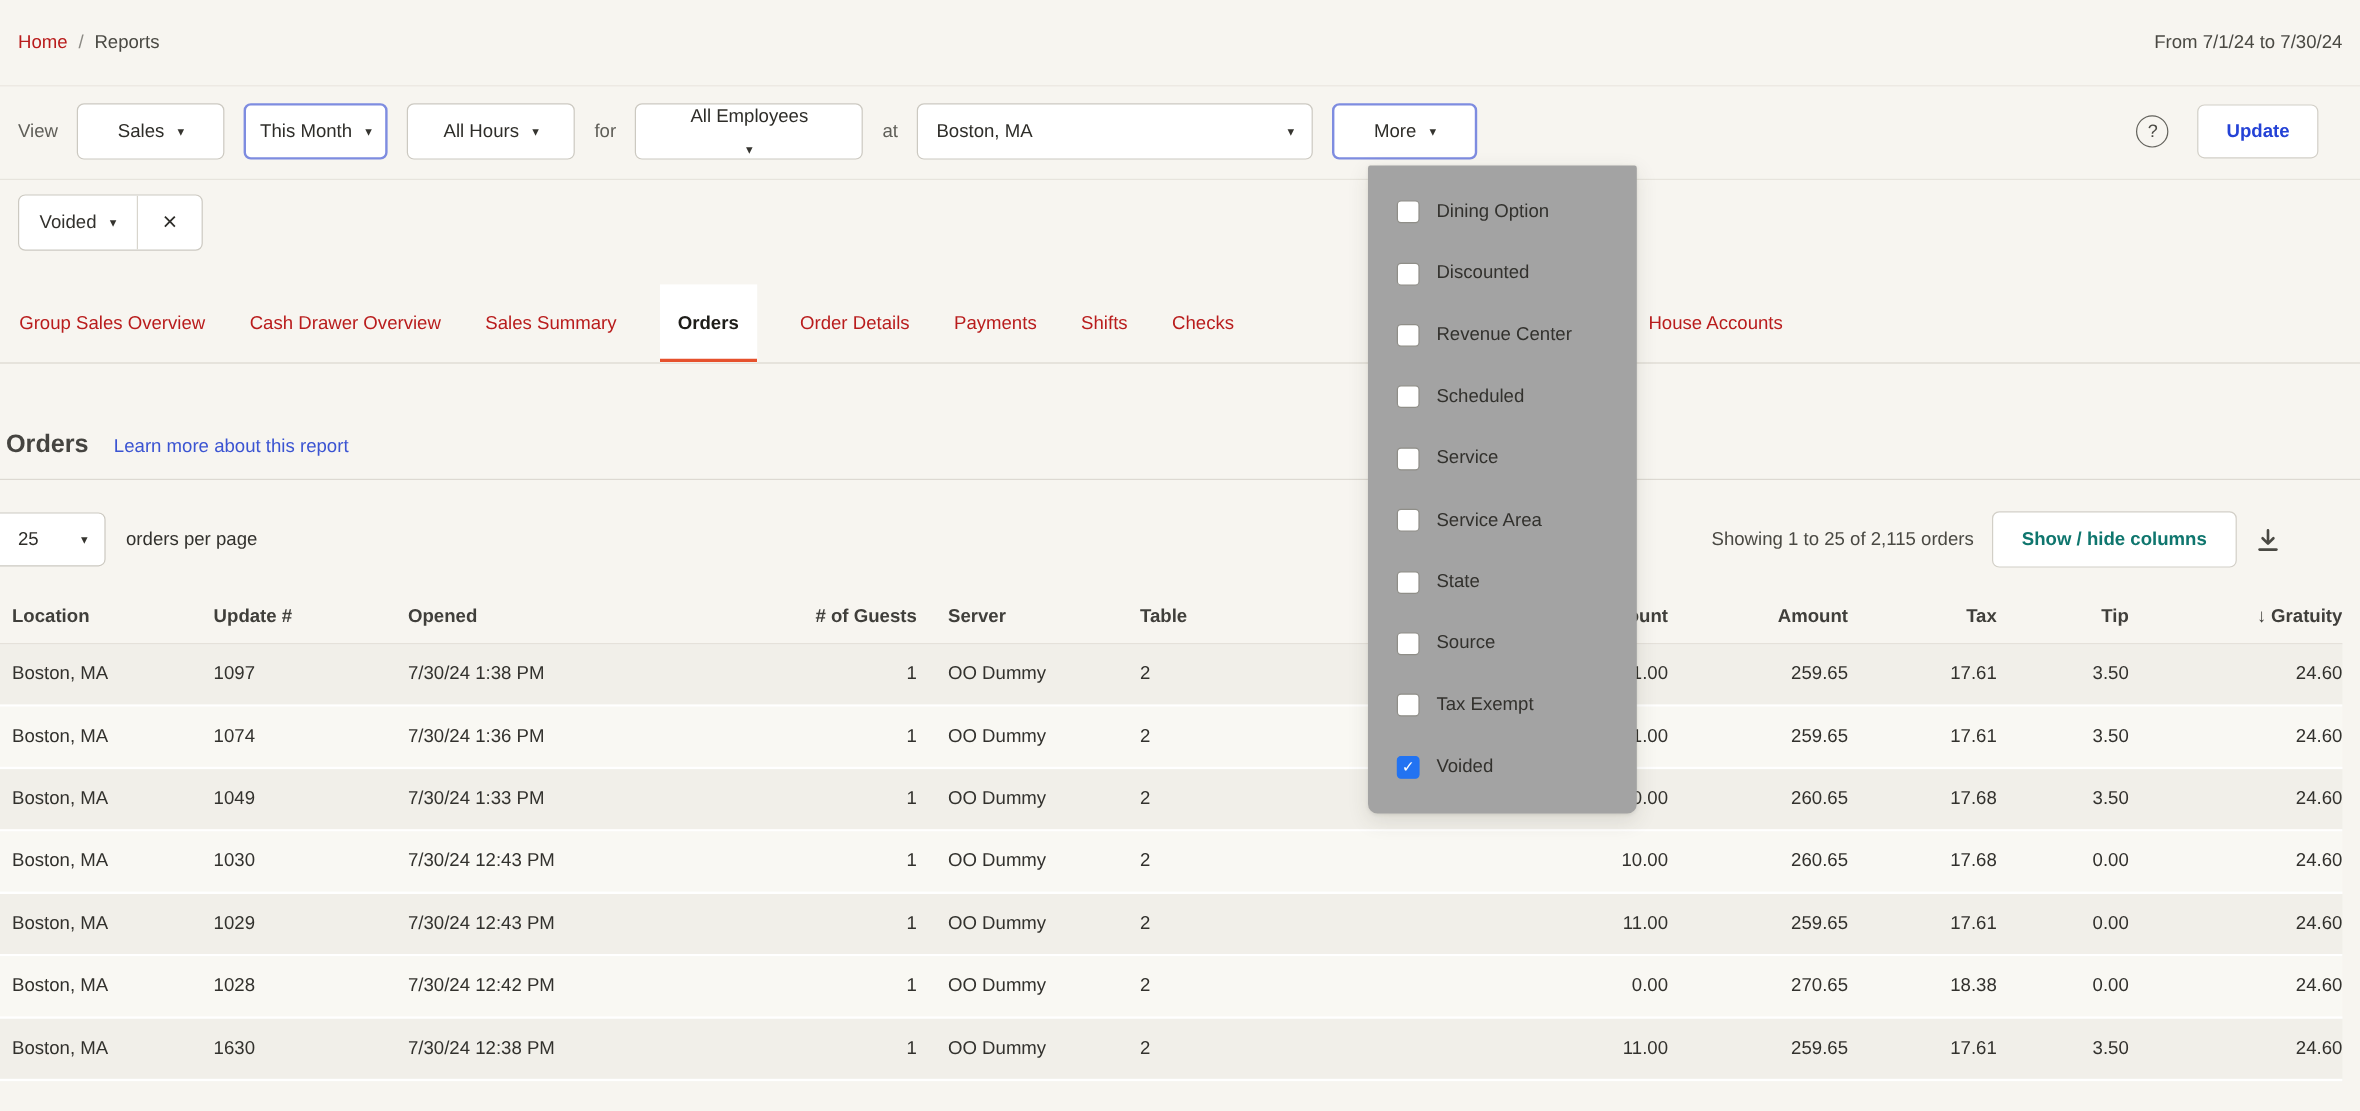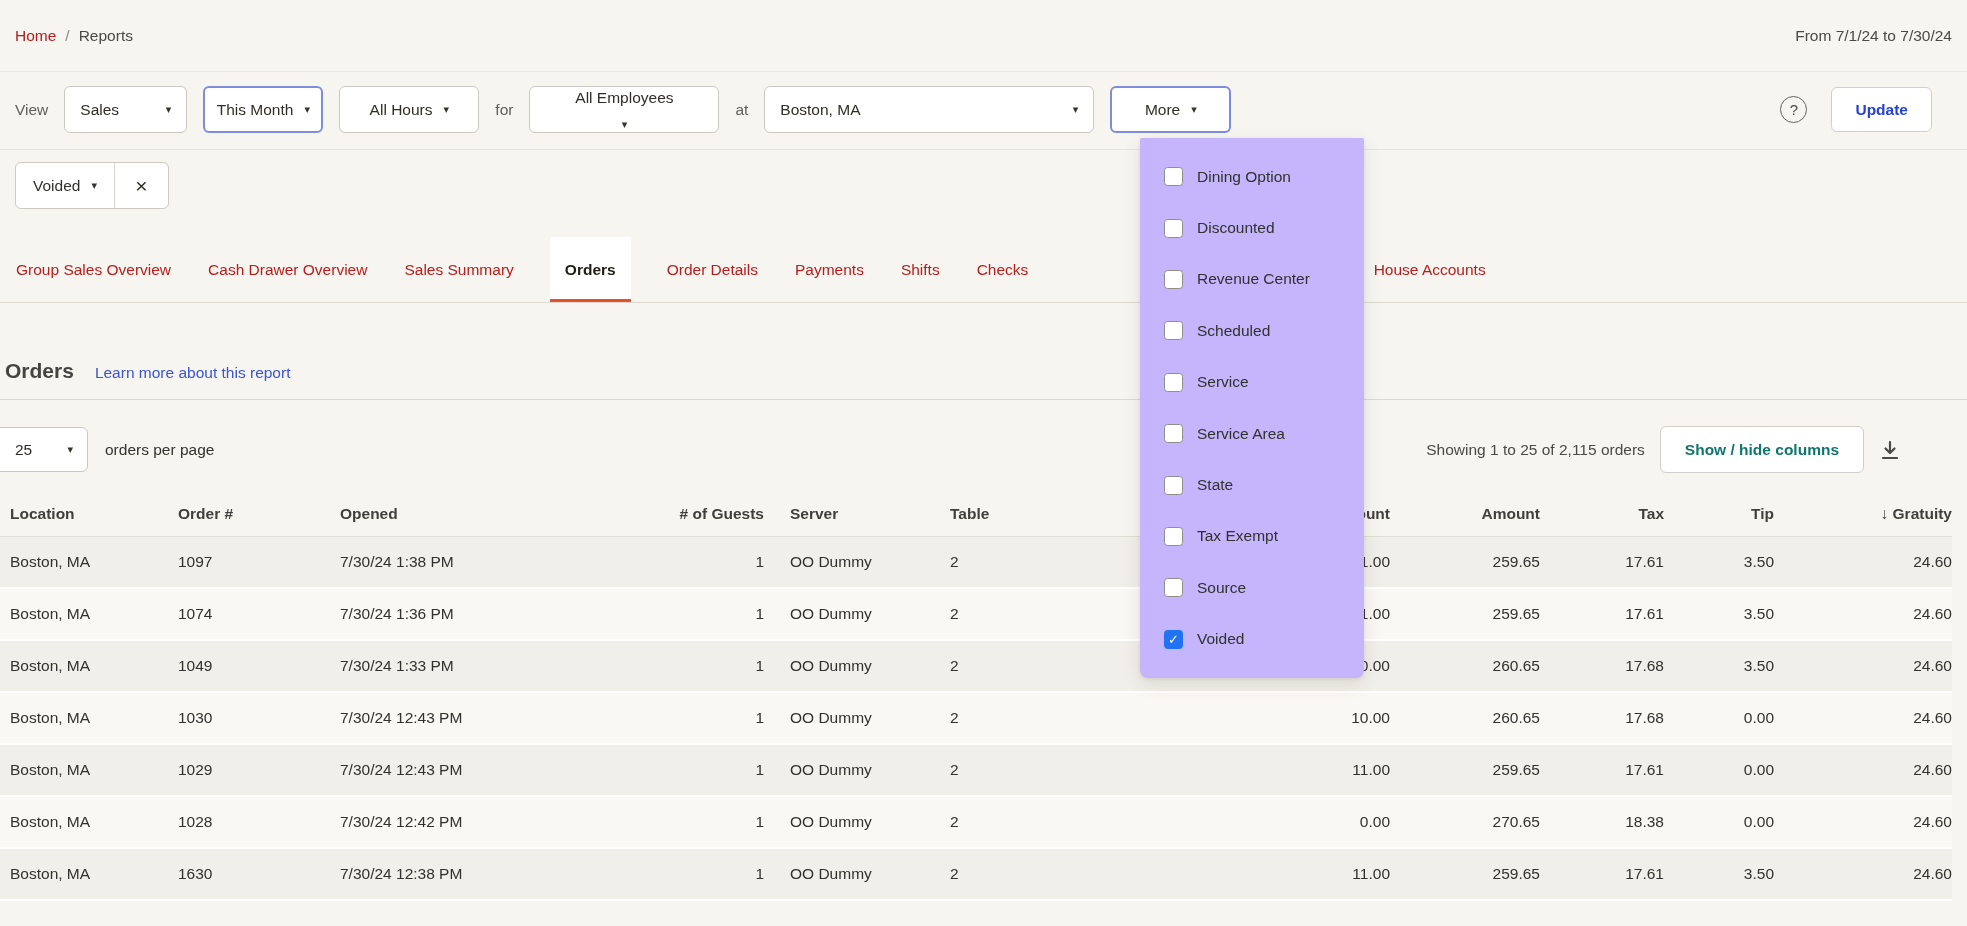--- a/index.html
+++ b/index.html
@@ -20,21 +20,21 @@
 
   
   .filter-row { display:flex; align-items:center; gap:16px; padding:14px 35px 16px 15px;
     border-bottom:1px solid #e7e4dd; }
   .flabel { color:#5f5e58; }
   .select-btn { display:flex; align-items:center; justify-content:center; gap:11px; background:#fff;
     border:1px solid #ccc9c1; border-radius:6px; height:47px; padding:0 15px;
     color:#2e2d29; cursor:pointer; white-space:nowrap; }
   .select-btn .caret { font-size:11px; color:#35342f; }
   .select-btn.focused { border:2px solid #7e8ce0; }
-  .w-sales { width:123px;justify-content:space-between; } .w-month { width:120px; } .w-hours { width:140px; }
+  .w-sales { width:123px; } .w-month { width:120px; } .w-hours { width:140px; }
   .w-emp { width:190px;flex-direction:column; } .w-loc { width:330px; justify-content:space-between; }
   .w-more { width:121px; }
   .spacer { flex:1; }
   .help-circle { width:27px; height:27px; border:1.6px solid #63625c; border-radius:50%;
     display:flex; align-items:center; justify-content:center; color:#4a4943; font-size:15px; cursor:pointer; }
   .update-btn { background:#fff; border:1px solid #d2cfc7; border-radius:6px; height:45px;
     padding:0 23px; color:#2442d6; font-weight:bold; font-size:15.5px; cursor:pointer; margin-left:8px; }
 
   
   .chip-row { padding:12px 15px 28px; }
@@ -79,21 +79,21 @@
   .trow:nth-child(even) { background:#f9f8f3; }
   .cell { align-self:center; white-space:nowrap; overflow:hidden; }
   .al-left { text-align:left; } .al-right { text-align:right; }
   .col-location { padding-left:10px; }
   .col-server { padding-left:26px; }
   .col-table { padding-left:14px; }
   .sort-arrow { font-weight:normal; margin-right:4px; }
 
   
   .more-panel { position:absolute; left:1140px; top:138px; width:224px; height:540px;
-    background:#c4b5fd; border-radius:2px 2px 8px 8px; z-index:60; padding:13px 0;
+    background:#a3a3a3; border-radius:2px 2px 8px 8px; z-index:60; padding:13px 0;
     box-shadow:0 1px 3px rgba(60,55,40,.10), 0 6px 18px rgba(60,55,40,.12); }
   .menu-item { height:51.4px; display:flex; align-items:center; gap:14px; padding-left:24px; cursor:pointer; }
   .checkbox { width:19px; height:19px; border:1.6px solid #8f8e88; border-radius:3.5px; background:#fff;
     flex:none; display:flex; align-items:center; justify-content:center; }
   .checkbox.checked { background:#2273f2; border-color:#2273f2; }
   .checkbox.checked::after { content:"\2713"; color:#fff; font-size:13px; font-weight:bold; }
 </style>
 </head>
 <body>
 
@@ -203,21 +203,21 @@
         <path d="M11 3v10M6.5 9.5 11 14l4.5-4.5" stroke="#4a4943" stroke-width="2.2" stroke-linecap="round" stroke-linejoin="round"></path>
         <path d="M4 19h14" stroke="#4a4943" stroke-width="2.2" stroke-linecap="round"></path>
       </svg>
     </span>
   </div>
 </div>
 
 <div class="orders-table">
   <div class="thead" id="thead">
       <div class="cell al-left col-location">Location</div>
-      <div class="cell al-left col-order_num">Order #</div>
+      <div class="cell al-left col-order_num">Update #</div>
       <div class="cell al-left col-opened">Opened</div>
       <div class="cell al-right col-guests"># of Guests</div>
       <div class="cell al-left col-server">Server</div>
       <div class="cell al-left col-table">Table</div>
       <div class="cell al-right col-discount">Discount Amount</div>
       <div class="cell al-right col-amount">Amount</div>
       <div class="cell al-right col-tax">Tax</div>
       <div class="cell al-right col-tip">Tip</div>
       <div class="cell al-right col-gratuity"><span class="sort-arrow">↓</span>Gratuity</div>
     </div>
@@ -340,23 +340,23 @@
     <div class="menu-item">
     <span class="checkbox"></span>
     <span>Service Area</span>
   </div>
     <div class="menu-item">
     <span class="checkbox"></span>
     <span>State</span>
   </div>
     <div class="menu-item">
     <span class="checkbox"></span>
+    <span>Source</span>
+  </div>
+    <div class="menu-item">
+    <span class="checkbox"></span>
     <span>Tax Exempt</span>
-  </div>
-    <div class="menu-item">
-    <span class="checkbox"></span>
-    <span>Source</span>
   </div>
     <div class="menu-item">
     <span class="checkbox checked"></span>
     <span>Voided</span>
   </div>
   </div>
 
 </body></html>

